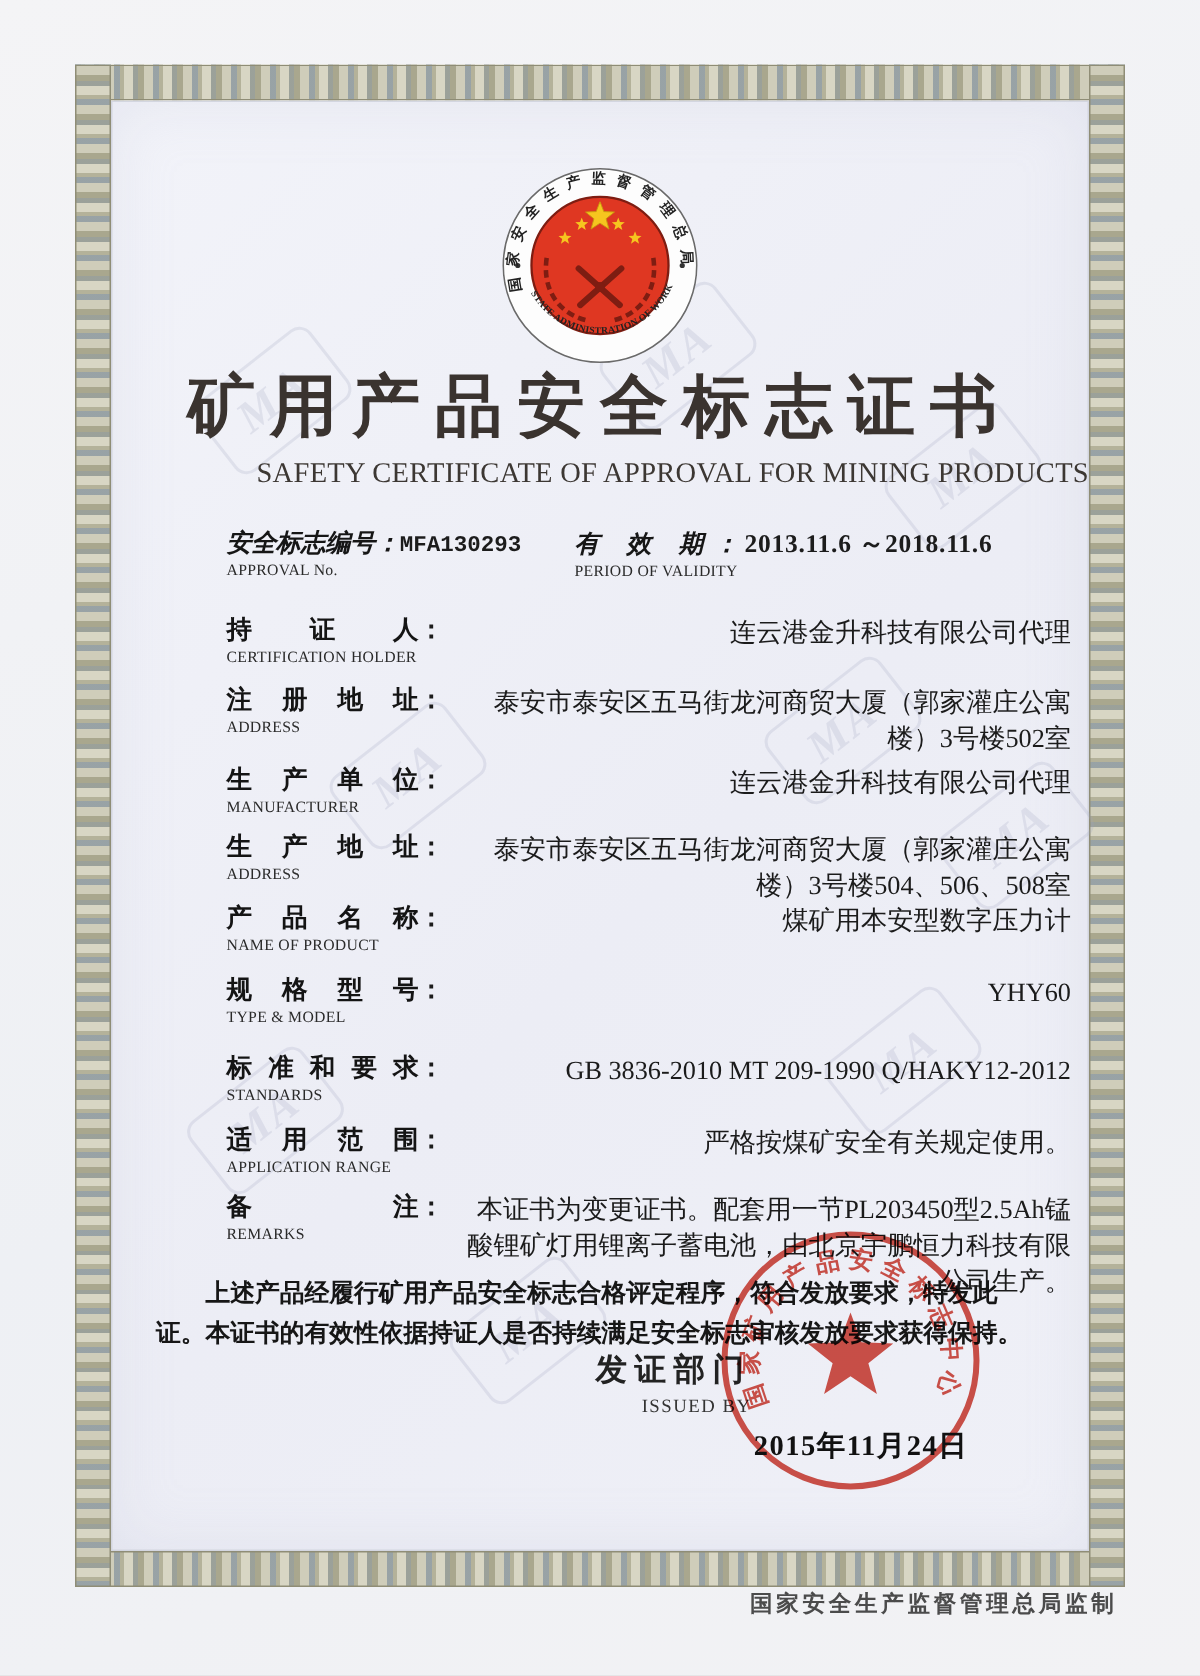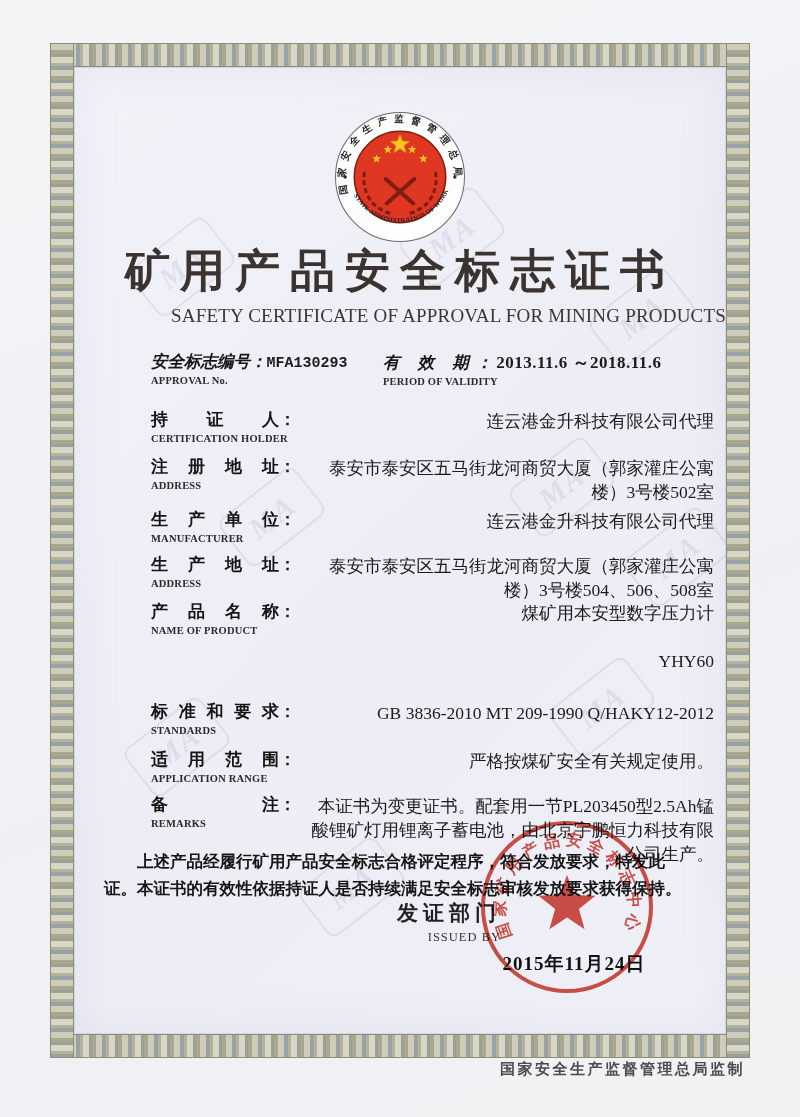--- a/index.html
+++ b/index.html
@@ -32,21 +32,21 @@
   
   .title{position:absolute;left:0;right:0;top:174px;text-align:center;
          font-size:45px;font-weight:bold;letter-spacing:10px;color:#3a332f;white-space:nowrap;}
   .subtitle{position:absolute;left:0;right:0;top:238px;text-align:right;
          font-size:19px;font-weight:normal;letter-spacing:.2px;color:#3c3733;white-space:nowrap;}
   
   .apprrow{position:absolute;left:77px;right:10px;top:284px;display:flex;}
   .appr-left{width:230px;}
   .appr-right{margin-left:2px;}
   .zh-lab{font-size:16.5px;font-weight:bold;color:#161616;font-style:italic;}
-  .en-lab{font-size:10.5px;color:#2a2a2a;margin-top:2px;letter-spacing:.2px;font-weight:bold;}
+  .en-lab{font-size:10.5px;color:#2a2a2a;margin-top:2px;letter-spacing:.2px;font-weight:normal;}
   .appr-val{font-family:"Liberation Mono","DejaVu Sans Mono",monospace;font-size:15px;font-weight:bold;}
   .valid-lab{letter-spacing:7px;}
   .valid-val{font-size:17px;font-weight:bold;letter-spacing:.5px;}
   
   .row{position:absolute;left:77px;right:12px;display:flex;align-items:flex-start;}
   .lblcol{width:156px;flex:none;}
   .lbl{display:inline-block;width:128px;font-size:17px;font-weight:bold;color:#141414;
        text-align:justify;text-align-last:justify;}
   .colon{font-size:17px;font-weight:bold;}
   .val{flex:1;font-size:17.5px;line-height:24px;color:#1b1b1b;padding-top:0.5px;text-align:right;}
@@ -160,20 +160,22 @@
       <div class="lblcol"><span class="lbl">生 产 地 址</span><span class="colon">：</span>
         <div class="en-lab">ADDRESS</div></div>
       <div class="val">泰安市泰安区五马街龙河商贸大厦（郭家灌庄公寓楼）3号楼504、506、508室</div>
     </div>
     <div class="row r5">
       <div class="lblcol"><span class="lbl">产 品 名 称</span><span class="colon">：</span>
         <div class="en-lab">NAME OF PRODUCT</div></div>
       <div class="val">煤矿用本安型数字压力计</div>
     </div>
     <div class="row r6">
+      <div class="lblcol"><span class="lbl">规 格 型 号</span><span class="colon">：</span>
+        <div class="en-lab">TYPE &amp; MODEL</div></div>
       <div class="val">YHY60</div>
     </div>
     <div class="row r7">
       <div class="lblcol"><span class="lbl">标准和要求</span><span class="colon">：</span>
         <div class="en-lab">STANDARDS</div></div>
       <div class="val">GB 3836-2010 MT 209-1990 Q/HAKY12-2012</div>
     </div>
     <div class="row r8">
       <div class="lblcol"><span class="lbl">适 用 范 围</span><span class="colon">：</span>
         <div class="en-lab">APPLICATION RANGE</div></div>

